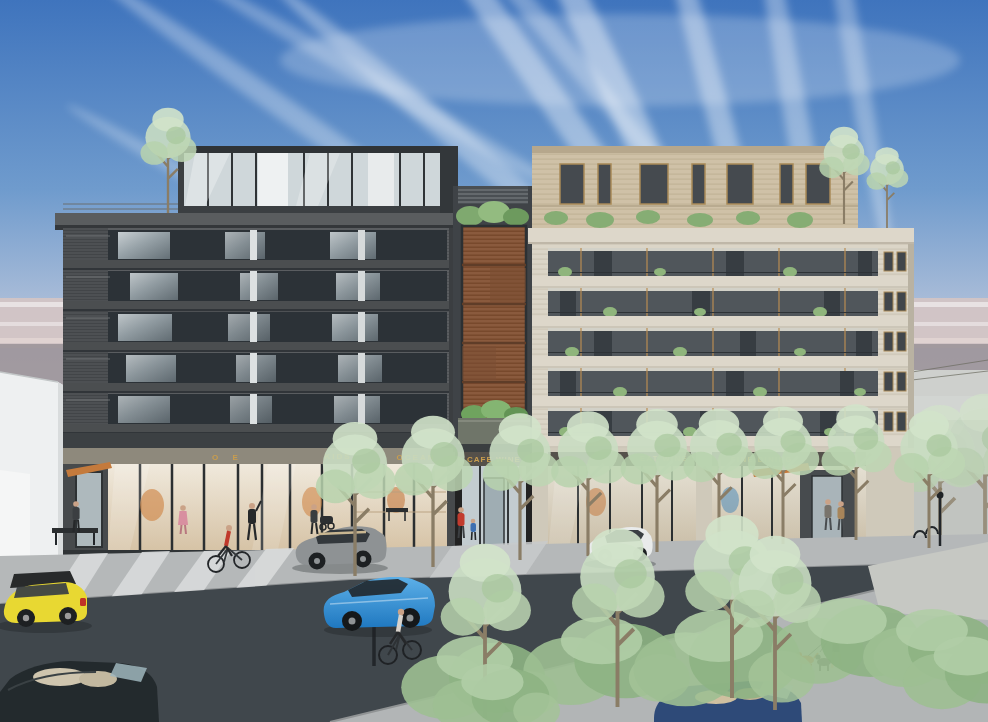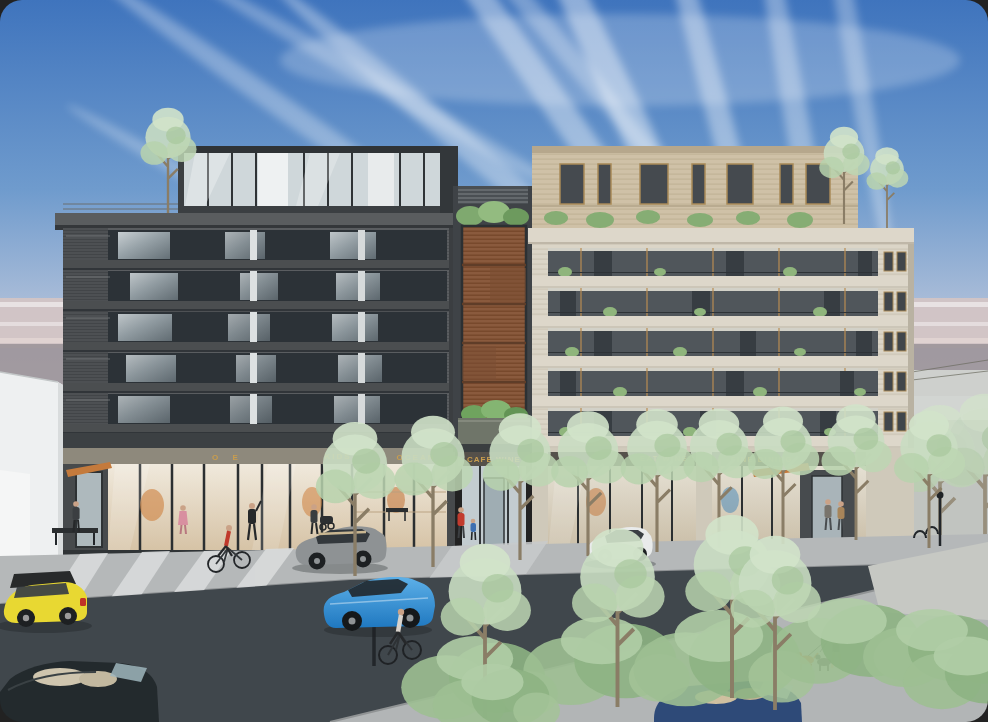--- a/index.html
+++ b/index.html
@@ -1,17 +1,17 @@
 <!DOCTYPE html>
 <html><head>
 <meta charset="utf-8">
 <style>
   html,body{margin:0;padding:0;background:#222;}
   .canvas{position:relative;width:988px;height:722px;overflow:hidden;
-          font-family:"Liberation Sans", sans-serif;border-radius:22px;}
+          font-family:"Liberation Sans", sans-serif;}
   svg{display:block}
   text.sign{font-family:"Liberation Sans",sans-serif;font-weight:bold;}
 </style>
 </head>
 <body>
 
 <div class="canvas">
 <svg width="988" height="722" viewBox="0 0 988 722" xmlns="http://www.w3.org/2000/svg">
 <defs>
   <linearGradient id="skyG" x1="0" y1="0" x2="0" y2="1">

